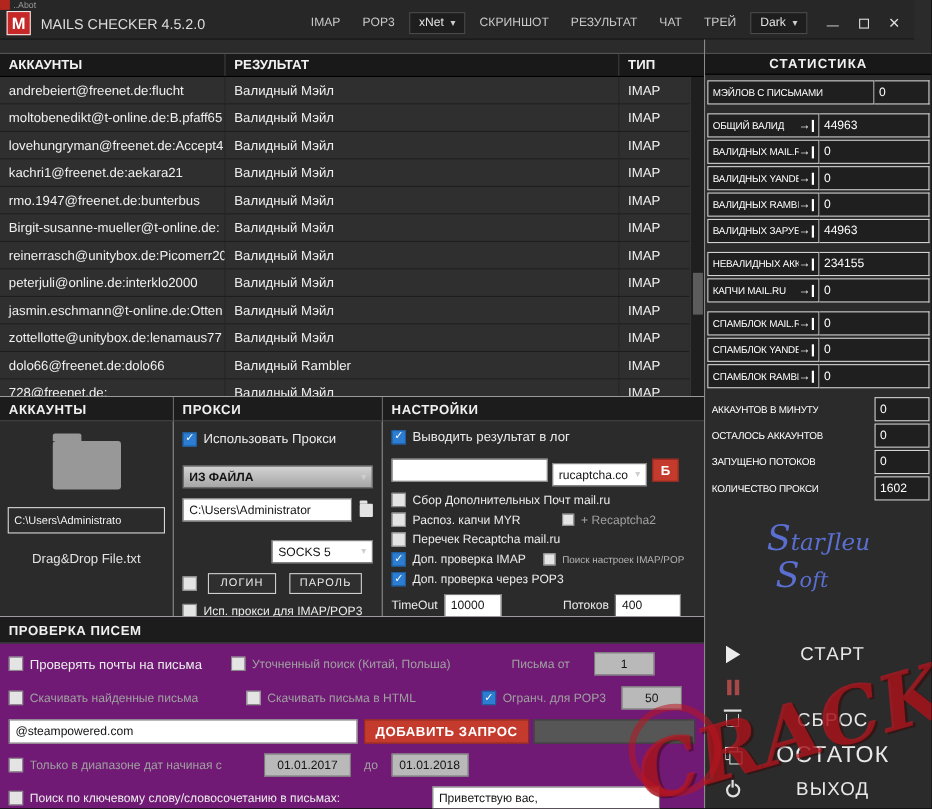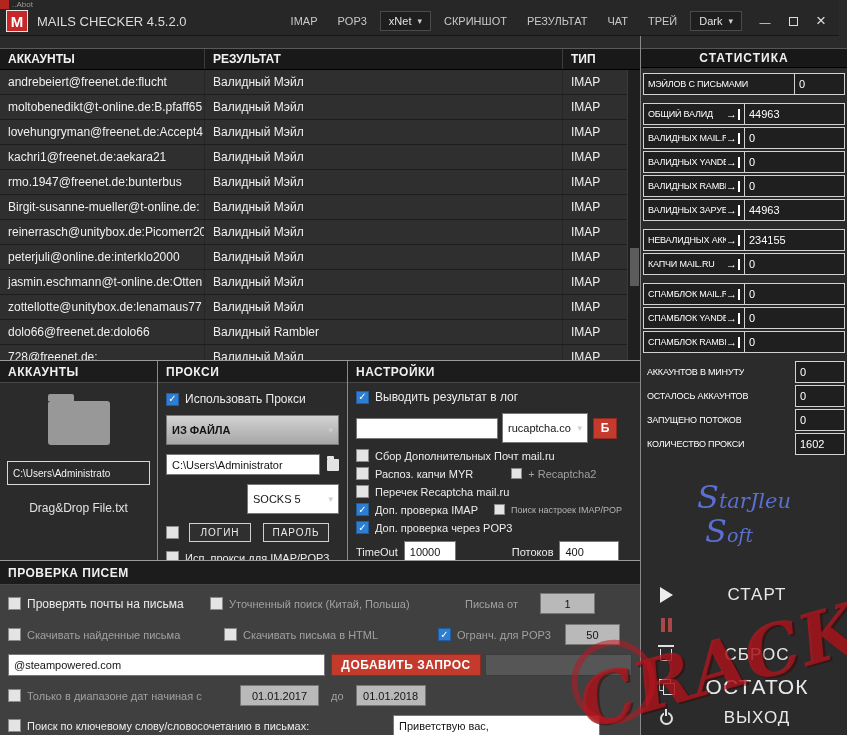--- a/index.html
+++ b/index.html
@@ -1,21 +1,21 @@
 <!DOCTYPE html>
 <html><head>
 <meta charset="utf-8">
 <style>
   *{margin:0;padding:0;box-sizing:border-box;}
   html,body{background:#000;}
   body{font-family:"Liberation Sans","DejaVu Sans",sans-serif;}
   .window{position:relative;width:847px;height:735px;background:#2b2b2b;color:#e8e8e8;overflow:hidden;}
 
   
-  .titlebar{position:absolute;top:0;left:0;right:8px;height:36px;background:#272727;border-bottom:1px solid #161616;}
+  .titlebar{position:absolute;top:0;left:0;right:16px;height:36px;background:#272727;border-bottom:1px solid #161616;}
   .frag-red{position:absolute;top:0;left:0;width:9px;height:9px;background:#b3261e;}
   .frag-text{position:absolute;top:0;left:12px;font-size:8px;color:#9a9a9a;}
   .tb-row{position:absolute;left:6px;right:4px;top:8px;height:26px;display:flex;align-items:center;}
   .logo{width:22px;height:22px;background:#c62828;border:1px solid #e8e8e8;color:#fff;font-weight:bold;font-size:15px;display:flex;align-items:center;justify-content:center;flex:none;}
   .app-title{margin-left:9px;font-size:13px;color:#dcdcdc;white-space:nowrap;}
   .menu{display:flex;align-items:center;margin-left:auto;}
   .menu-item{font-size:11px;color:#c9c9c9;padding:4px 10px;white-space:nowrap;cursor:default;}
   .menu-item.boxed{display:flex;align-items:center;background:#1e1e1e;border:1px solid #4a4a4a;padding:3px 8px;margin:0 3px;color:#e2e2e2;}
   .caret{margin-left:6px;font-size:9px;color:#cfcfcf;}
   .caret::before{content:"▾";}
@@ -48,21 +48,21 @@
   .stat-label{flex:1;min-width:0;border:1px solid #d2d2d2;background:#1f1f1f;display:flex;align-items:center;padding:0 4px;}
   .stat-label-text{font-size:9px;color:#fff;white-space:nowrap;overflow:hidden;letter-spacing:-0.2px;}
   .arrow-icon{display:none;margin-left:auto;color:#fff;font-size:11px;line-height:1;border-right:2px solid #fff;padding-right:1px;cursor:pointer;}
   .arrow-icon::before{content:"→";}
   .stat-row.has-arrow .arrow-icon{display:block;}
   .stat-value{width:50px;flex:none;border:1px solid #d2d2d2;border-left:none;background:#1f1f1f;display:flex;align-items:center;padding:0 4px;font-size:11px;color:#fff;}
   .stat-row.has-arrow .stat-value{width:100px;}
   .stat-row.flat .stat-label{border:none;background:transparent;}
   .stat-row.flat .stat-value{border:1px solid #d2d2d2;}
 
-  .brand{margin-top:26px;text-align:center;color:#5a6fd0;font-family:"DejaVu Serif","Liberation Serif",serif;font-style:italic;line-height:1.05;}
+  .brand{margin-top:18px;text-align:center;color:#5a6fd0;font-family:"DejaVu Serif","Liberation Serif",serif;font-style:italic;line-height:1.05;}
   .brand-line{display:block;font-size:21px;}
   .brand-line::first-letter{font-size:32px;}
   .brand-line.l2{margin-left:-30px;font-size:19px;}
 
   .actions{position:absolute;left:0;right:0;bottom:2px;}
   .action-btn{display:flex;align-items:center;height:30px;padding:0 12px;cursor:pointer;}
   .action-btn .action-label{flex:1;text-align:center;font-size:17px;color:#e9e9e9;letter-spacing:1px;}
   .action-btn.pause .action-label{color:#8a8a8a;}
   .action-btn.rest{height:33px;}
   .action-btn.rest .action-label{font-size:21px;}
@@ -95,32 +95,32 @@
   .prow{display:flex;align-items:center;margin:9px 8px 0 8px;}
   .cb{width:13px;height:13px;background:#e4e4e4;border:1px solid #8a8a8a;display:inline-flex;align-items:center;justify-content:center;flex:none;cursor:pointer;}
   .cb.checked{background:#2d7dd2;border-color:#1f5d9e;}
   .cb.checked::after{content:"✓";color:#fff;font-size:10px;font-weight:bold;line-height:1;}
   .cb.small{width:11px;height:11px;}
   .lbl{font-size:11px;color:#ececec;margin-left:6px;white-space:nowrap;}
   .lbl.strong{font-size:12px;}
   .lbl.dim{color:#a0a0a0;}
   .lbl.tiny{font-size:9px;color:#b5b5b5;}
 
-  .dd{display:flex;align-items:center;background:#fff;color:#141414;border:1px solid #777;height:30px;font-size:11px;padding:0 5px;cursor:pointer;}
+  .dd{display:flex;align-items:center;background:#fff;color:#141414;border:1px solid #777;height:21px;font-size:11px;padding:0 5px;cursor:pointer;margin-top:8px;}
   .dd .dd-text{flex:1;white-space:nowrap;overflow:hidden;}
   .dd.gray{background:linear-gradient(#d2d2d2,#a6a6a6);font-weight:bold;}
   .inp{background:#fff;color:#141414;border:1px solid #777;height:21px;font-size:11px;padding:0 5px;font-family:"Liberation Sans",sans-serif;}
   .inp.gray{background:#b9b9b9;text-align:center;}
   .folder-mini{width:17px;height:12px;background:#e3e3e3;border-radius:1px;position:relative;cursor:pointer;}
   .folder-mini::before{content:"";position:absolute;top:-3px;left:0;width:7px;height:3px;background:#e3e3e3;border-radius:1px 1px 0 0;}
   .btn-outline{background:#2f2f2f;border:1px solid #cfcfcf;color:#ececec;font-size:10px;padding:3px 0;text-align:center;letter-spacing:1px;cursor:pointer;}
   .btn-red{background:#c43b2e;border:1px solid #8e2a20;color:#fff;font-weight:bold;display:flex;align-items:center;justify-content:center;cursor:pointer;}
 
   
-  .mailcheck{position:absolute;left:0;top:560px;width:640px;bottom:0;background:#404040;border-top:1px solid #9a9a9a;}
+  .mailcheck{position:absolute;left:0;top:560px;width:640px;bottom:0;background:#701a75;border-top:1px solid #9a9a9a;}
   .mc-row{display:flex;align-items:center;margin:8px 8px 0 8px;}
   .grp{display:flex;align-items:center;flex:none;}
   .dead{flex:1;height:22px;background:#565656;border:1px solid #3c3c3c;margin-left:4px;}
 
   
   .watermark{position:absolute;right:-18px;bottom:28px;z-index:9;pointer-events:none;transform:rotate(-16deg);font-family:"DejaVu Serif","Liberation Serif",serif;font-style:italic;font-weight:bold;font-size:70px;color:rgba(185,22,32,0.72);text-shadow:2px 2px 0 rgba(60,0,0,0.45);letter-spacing:1px;}
   .watermark::before{content:"";position:absolute;left:-4px;top:-14px;width:72px;height:72px;border:6px solid rgba(185,22,32,0.55);border-radius:50%;}
 </style>
 </head>
 <body>

